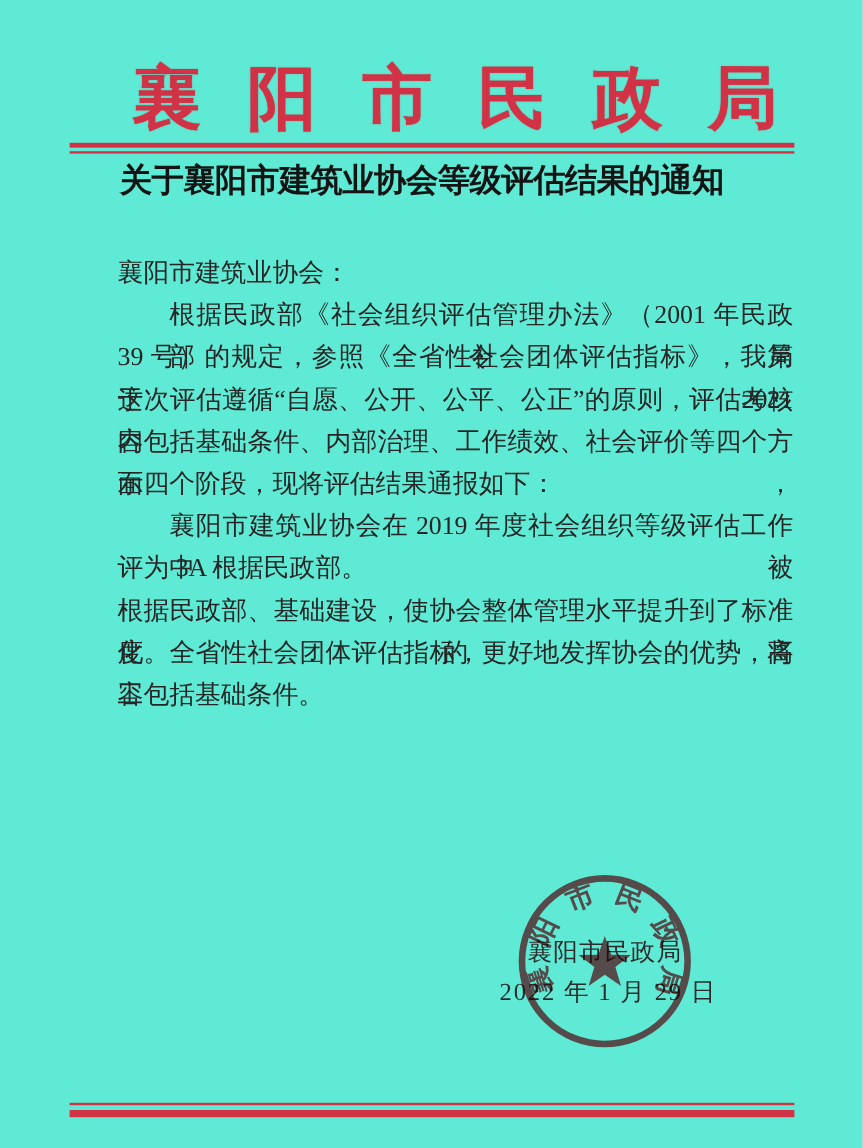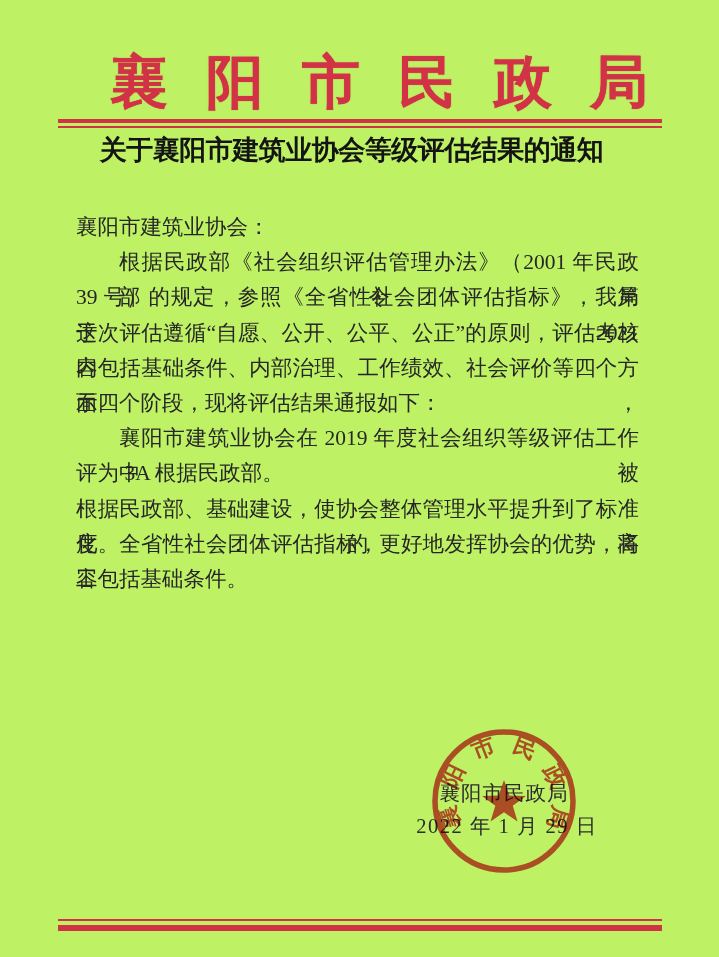--- a/index.html
+++ b/index.html
@@ -4,21 +4,21 @@
 <style>
   html,body { margin:0; padding:0; }
   body {
     background:#e9e9e9;
     font-family:"Liberation Serif","DejaVu Serif",serif;
   }
   .page {
     position:relative;
     width:719px; height:957px;
     margin:0 auto;
-    background:#bef264;
+    background:#5eead4;
     overflow:hidden;
     color:var(--body-black,#262626);
   }
   
   .issuer {
     position:absolute; top:54px; left:110px;
     font-size:58px; font-weight:bold; line-height:1;
     letter-spacing:38px; white-space:nowrap;
     color:var(--header-red,#d13246);
     font-family:"Liberation Serif","DejaVu Serif",serif;
@@ -32,21 +32,21 @@
   
   .doc-title {
     position:absolute; top:132px; left:0; right:16px;
     text-align:center;
     font-size:27px; font-weight:bold; letter-spacing:-0.5px;
     color:var(--title-black,#141414);
     font-family:"Liberation Sans","DejaVu Sans",sans-serif;
   }
   
   .body-block {
-    position:absolute; top:210px; left:76px; width:563px;
+    position:absolute; top:210px; left:98px; width:563px;
     font-size:21.5px;
   }
   .line {
     height:35.2px; line-height:35.2px;
     white-space:nowrap; overflow:visible;
   }
   .line.j {
     white-space:normal;
     text-align:justify;
     text-align-last:justify;

